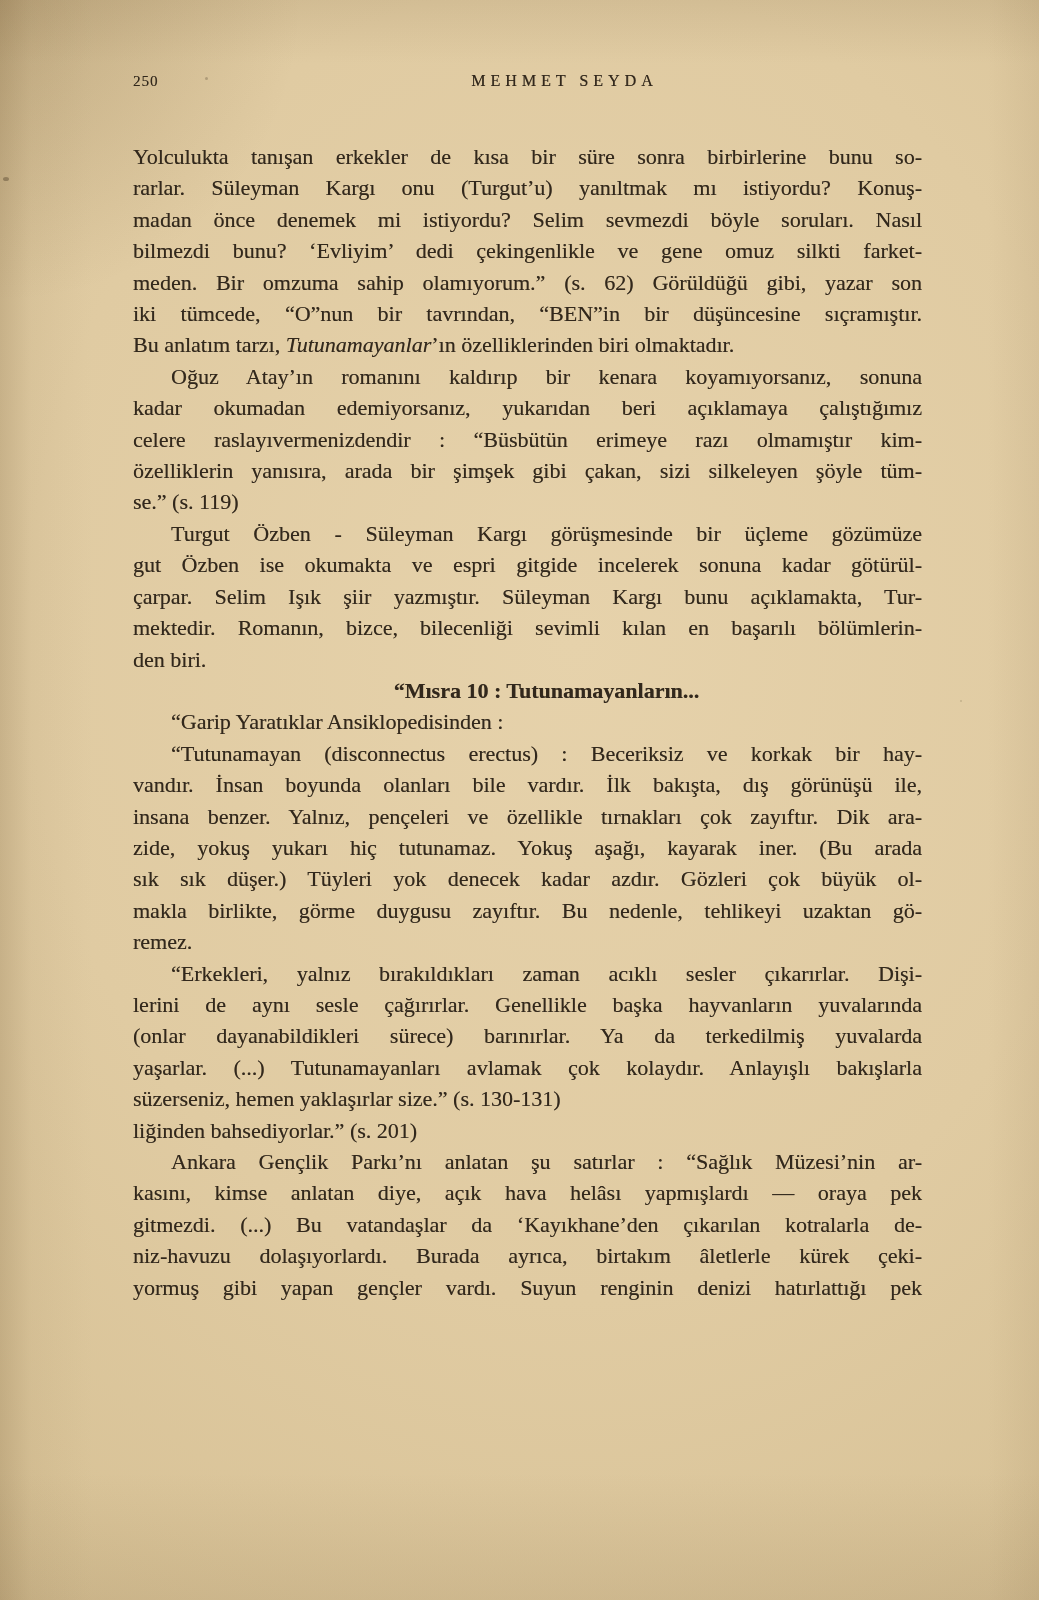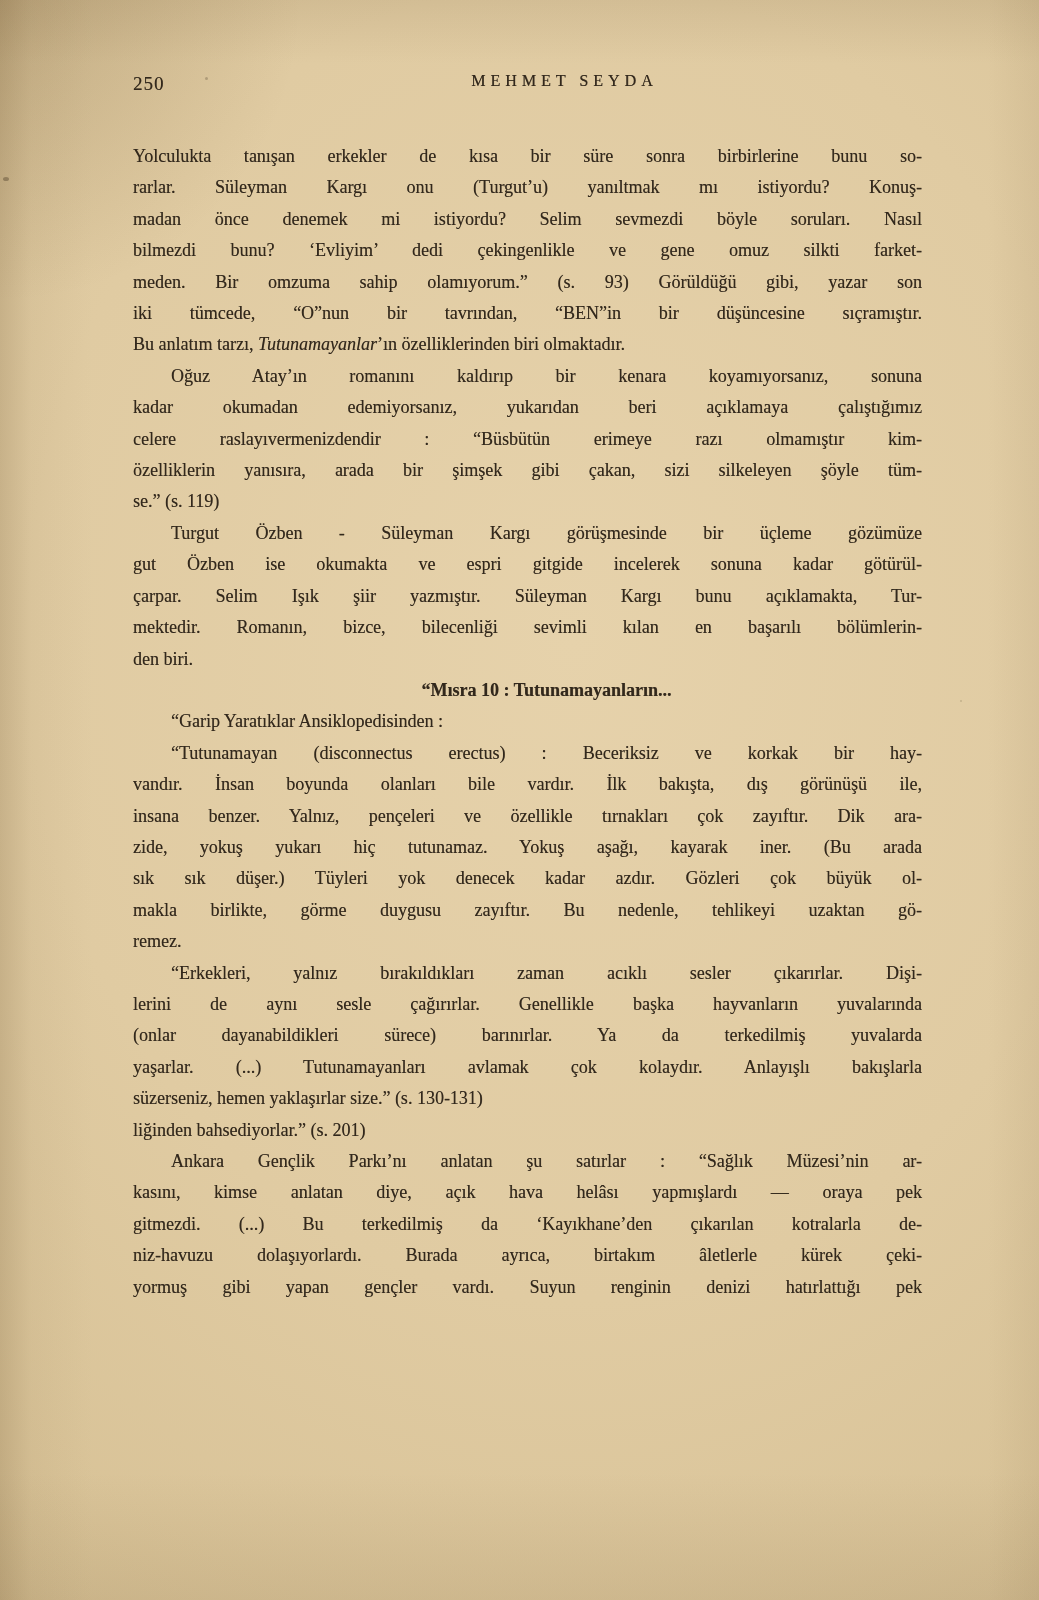--- a/index.html
+++ b/index.html
@@ -21,42 +21,42 @@
     position: absolute;
     left: 133px;
     top: 72px;
     width: 789px;
     height: 30px;
   }
   .page-number {
     position: absolute;
     left: 0;
     top: 1px;
-    font-size: 19px;
+    font-size: 15px;
     letter-spacing: 1px;
     text-shadow: 0.3px 0.3px 0.4px rgba(50,40,28,0.55);
   }
   .running-title {
     position: relative;
     left: 37px;
     text-align: center;
     font-size: 16px;
     letter-spacing: 5px;
     text-shadow: 0.3px 0.3px 0.5px rgba(50,40,28,0.6);
   }
 
   .page-body {
     position: absolute;
     left: 133px;
     top: 141px;
     width: 789px;
   }
   .paragraph { margin: 0; }
   .line {
-    font-size: 18px;
+    font-size: 22px;
     line-height: 31.4px;
     text-align: left;
     text-shadow: 0.25px 0.25px 0.4px rgba(50,40,28,0.5);
   }
   .line.j {
     text-align: justify;
     text-align-last: justify;
   }
   .line.ind { text-indent: 38px; }
   .paragraph.bold .line { font-weight: bold; text-align: center; }
@@ -78,21 +78,21 @@
   <span class="page-number">250</span>
   <div class="running-title">MEHMET SEYDA</div>
 </div>
 
 <div class="page-body">
     <div class="paragraph">
       <div class="line j">Yolculukta tanışan erkekler de kısa bir süre sonra birbirlerine bunu so-</div>
       <div class="line j">rarlar. Süleyman Kargı onu (Turgut’u) yanıltmak mı istiyordu? Konuş-</div>
       <div class="line j">madan önce denemek mi istiyordu? Selim sevmezdi böyle soruları. Nasıl</div>
       <div class="line j">bilmezdi bunu? ‘Evliyim’ dedi çekingenlikle ve gene omuz silkti farket-</div>
-      <div class="line j">meden. Bir omzuma sahip olamıyorum.” (s. 93) Görüldüğü gibi, yazar son</div>
+      <div class="line j">meden. Bir omzuma sahip olamıyorum.” (s. 62) Görüldüğü gibi, yazar son</div>
       <div class="line j">iki tümcede, “O”nun bir tavrından, “BEN”in bir düşüncesine sıçramıştır.</div>
       <div class="line"><span>Bu anlatım tarzı, </span><span class="it">Tutunamayanlar</span><span>’ın özelliklerinden biri olmaktadır.</span></div>
     </div>
     <div class="paragraph">
       <div class="line j ind">Oğuz Atay’ın romanını kaldırıp bir kenara koyamıyorsanız, sonuna</div>
       <div class="line j">kadar okumadan edemiyorsanız, yukarıdan beri açıklamaya çalıştığımız</div>
       <div class="line j">celere raslayıvermenizdendir : “Büsbütün erimeye razı olmamıştır kim-</div>
       <div class="line j">özelliklerin yanısıra, arada bir şimşek gibi çakan, sizi silkeleyen şöyle tüm-</div>
       <div class="line">se.” (s. 119)</div>
     </div>
@@ -124,21 +124,21 @@
       <div class="line j">(onlar dayanabildikleri sürece) barınırlar. Ya da terkedilmiş yuvalarda</div>
       <div class="line j">yaşarlar. (...) Tutunamayanları avlamak çok kolaydır. Anlayışlı bakışlarla</div>
       <div class="line">süzerseniz, hemen yaklaşırlar size.” (s. 130-131)</div>
     </div>
     <div class="paragraph">
       <div class="line">liğinden bahsediyorlar.” (s. 201)</div>
     </div>
     <div class="paragraph">
       <div class="line j ind">Ankara Gençlik Parkı’nı anlatan şu satırlar : “Sağlık Müzesi’nin ar-</div>
       <div class="line j">kasını, kimse anlatan diye, açık hava helâsı yapmışlardı — oraya pek</div>
-      <div class="line j">gitmezdi. (...) Bu terkedilmiş da ‘Kayıkhane’den çıkarılan kotralarla de-</div>
+      <div class="line j">gitmezdi. (...) Bu vatandaşlar da ‘Kayıkhane’den çıkarılan kotralarla de-</div>
       <div class="line j">niz-havuzu dolaşıyorlardı. Burada ayrıca, birtakım âletlerle kürek çeki-</div>
       <div class="line j">yormuş gibi yapan gençler vardı. Suyun renginin denizi hatırlattığı pek</div>
     </div>
   </div>
 
 <div class="speck speck-1"></div>
 <div class="speck speck-2"></div>
 <div class="speck speck-3"></div>
 
 </body></html>

